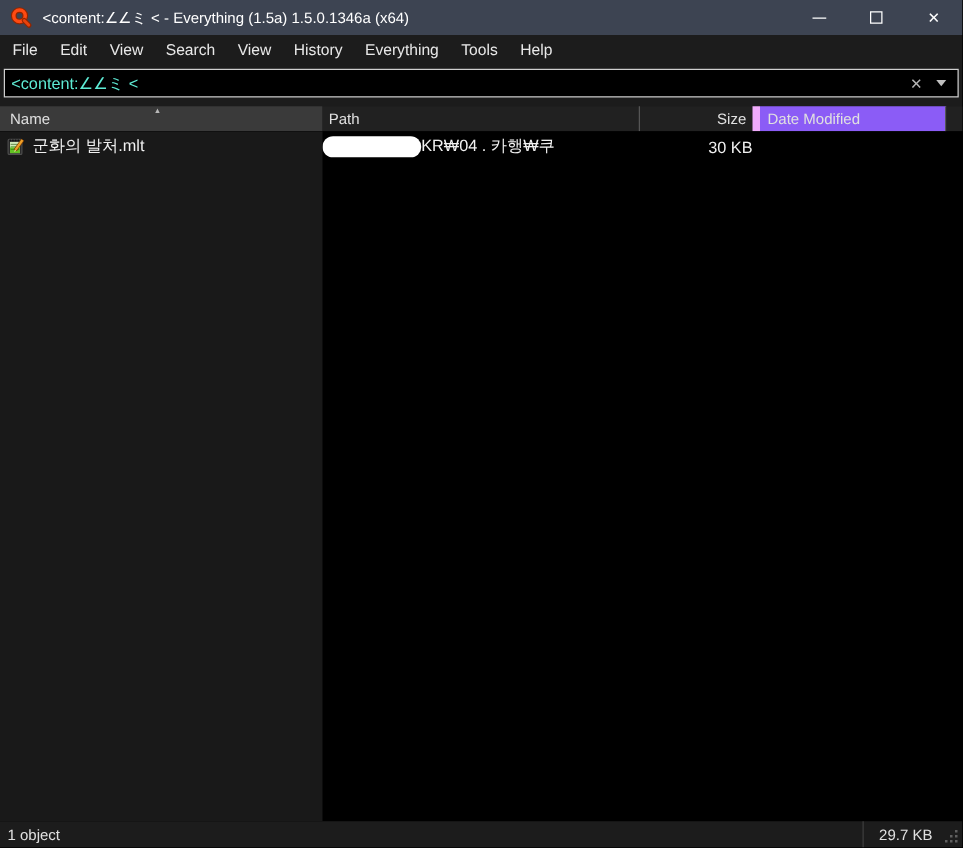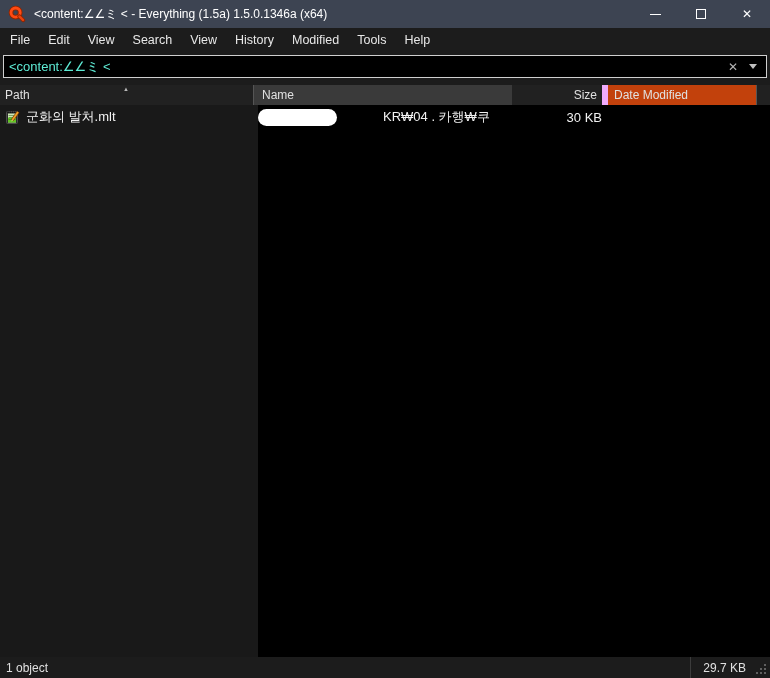--- a/index.html
+++ b/index.html
@@ -27,32 +27,32 @@
   .search-input { flex: 1; background: transparent; border: none; outline: none; color: #5eead4; font-size: 13px; font-family: "Liberation Sans", sans-serif; }
   .clear-glyph { color: #b4b4b4; font-size: 12px; margin: 0 11px 0 4px; }
   .dd-arrow { width: 0; height: 0; border-left: 4px solid transparent; border-right: 4px solid transparent; border-top: 5px solid #c0c0c0; margin-right: 4px; }
 
   
   .colheader { height: 20px; display: flex; position: relative; flex: 0 0 auto; background: #212121; }
   .hcell { font-size: 12px; color: #e0e0e0; line-height: 20px; white-space: nowrap; overflow: hidden; }
   .h-name { width: 258px; background: #3a3a3a; padding-left: 8px; }
   .h-path { width: 254px; background: #212121; padding-left: 5px; border-right: 1px solid #555; }
   .h-size { width: 96px; background: #212121; text-align: right; padding-right: 5px; border-right: 6px solid #f0abfc; }
-  .h-date { width: 149px; background: #c2410c; padding-left: 6px; border-right: 1px solid #555; }
+  .h-date { width: 149px; background: #8b5cf6; padding-left: 6px; border-right: 1px solid #555; }
   .h-fill { flex: 1; background: #212121; }
   .sort-arrow { position: absolute; left: 123px; top: 1px; font-size: 6px; color: #b8b8b8; line-height: 6px; }
 
   
   .list { flex: 1; position: relative; background: #000; overflow: hidden; }
   .name-col-shade { position: absolute; left: 0; top: 0; width: 258px; height: 100%; background: #191919; }
   .row { position: absolute; left: 0; top: 2px; width: 758px; height: 20px; display: flex; align-items: center; }
   .cell { font-size: 13px; color: #f1f1f1; white-space: nowrap; overflow: hidden; }
   .c-name { width: 258px; display: flex; align-items: center; padding-left: 5px; }
   .file-icon { width: 16px; height: 16px; margin-right: 5px; flex: 0 0 auto; }
-  .c-path { width: 254px; display: flex; align-items: center; gap: 46px; }
+  .c-path { width: 254px; display: flex; align-items: center; }
   .redaction { width: 79px; height: 17px; background: #ffffff; border-radius: 9px; flex: 0 0 auto; }
   .c-size { width: 96px; text-align: right; padding-right: 6px; }
   .c-date { width: 149px; padding-left: 7px; }
 
   
   .statusbar { height: 21px; background: #1c1c1c; display: flex; align-items: center; flex: 0 0 auto; font-size: 12px; color: #e0e0e0; position: relative; }
   .status-left { padding-left: 6px; }
   .status-spacer { flex: 1; }
   .status-right { border-left: 1px solid #3c3c3c; height: 100%; display: flex; align-items: center; padding: 0 10px 0 12px; }
   .grip { width: 14px; height: 100%; display: flex; align-items: flex-end; justify-content: flex-end; padding: 0 3px 3px 0; }
@@ -84,36 +84,36 @@
       </div>
   </div>
 
   <div class="menubar">
     <span class="menu-item">File</span>
     <span class="menu-item">Edit</span>
     <span class="menu-item">View</span>
     <span class="menu-item">Search</span>
     <span class="menu-item">View</span>
     <span class="menu-item">History</span>
-    <span class="menu-item">Modified</span>
+    <span class="menu-item">Everything</span>
     <span class="menu-item">Tools</span>
     <span class="menu-item">Help</span>
   </div>
 
   <div class="search-area">
     <div class="searchbox">
       <input class="search-input" type="text" value="&lt;content:∠∠ミ &lt;" style="">
       <span class="clear-glyph">✕</span>
       <span class="dd-arrow"></span>
     </div>
   </div>
 
   <div class="colheader">
+    <div class="hcell h-name">Name</div>
     <div class="hcell h-path">Path</div>
-    <div class="hcell h-name">Name</div>
     <div class="hcell h-size">Size</div>
     <div class="hcell h-date">Date Modified</div>
     <div class="h-fill"></div>
     <span class="sort-arrow">▲</span>
   </div>
 
   <div class="list">
     <div class="name-col-shade"></div>
 
     <div class="row">

